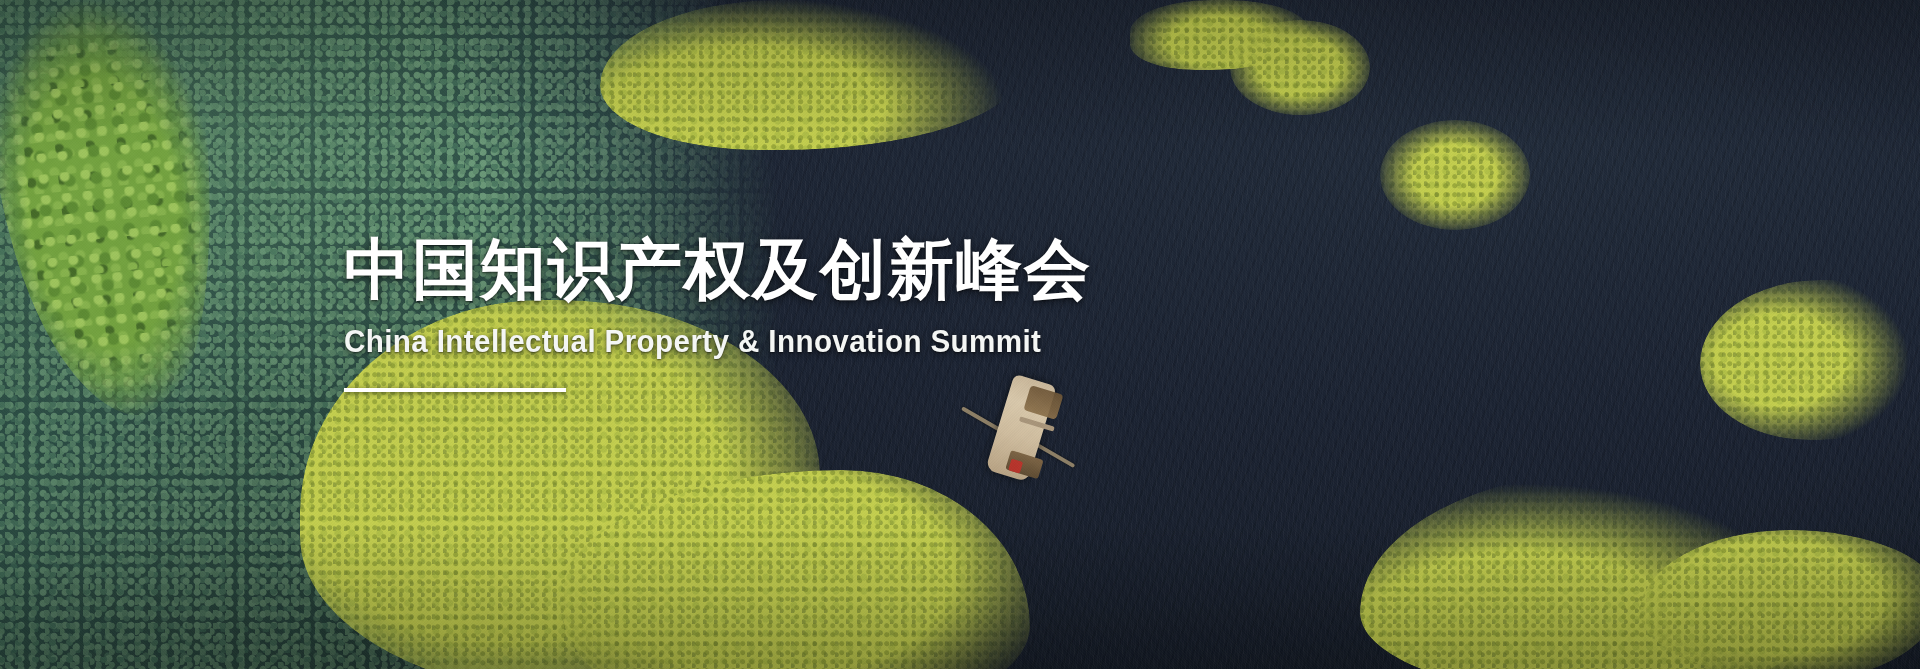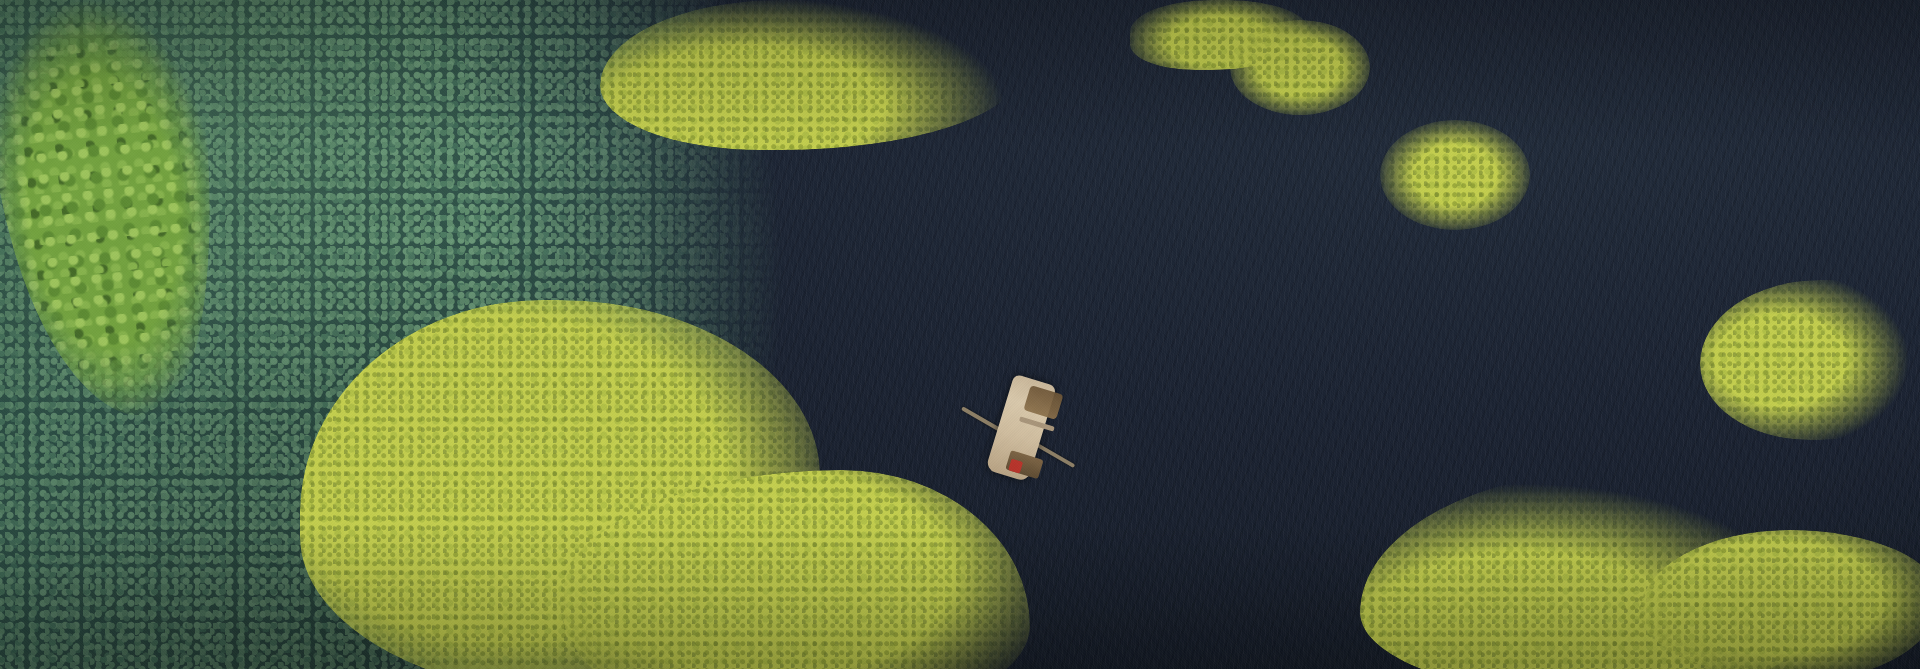--- a/index.html
+++ b/index.html
@@ -218,14 +218,19 @@
         <div class="hull-seat"></div>
         <div class="hull-stern"></div>
         <div class="hull-red"></div>
       </div>
     </div>
 
     <div class="layer tone"></div>
     <div class="layer grain"></div>
   </div>
 
+  <div class="headline">
+    <h1 class="title-cn">中国知识产权及创新峰会</h1>
+    <p class="title-en">China Intellectual Property &amp; Innovation Summit</p>
+    <div class="rule"></div>
+  </div>
 
 </div>
 
 </body></html>

